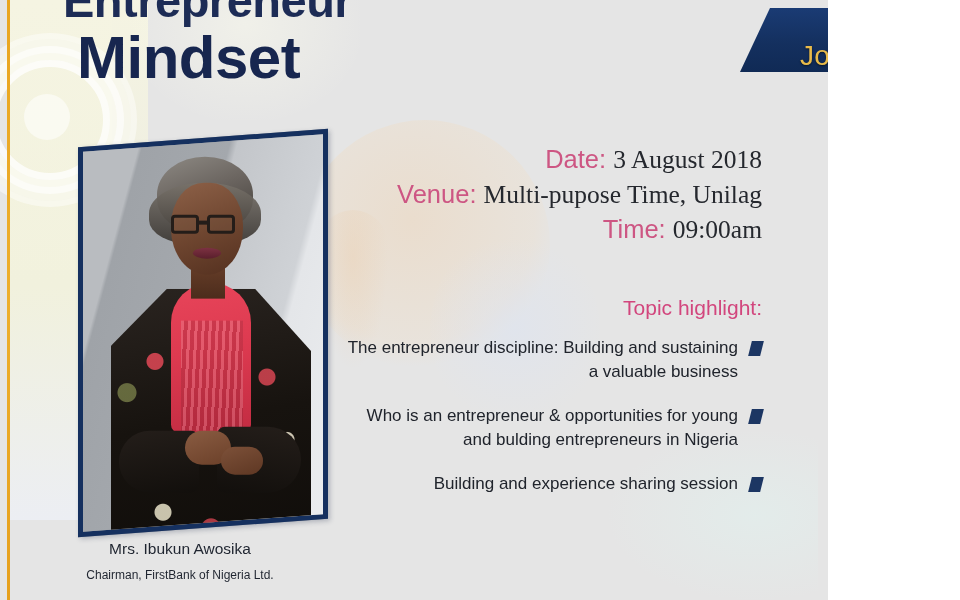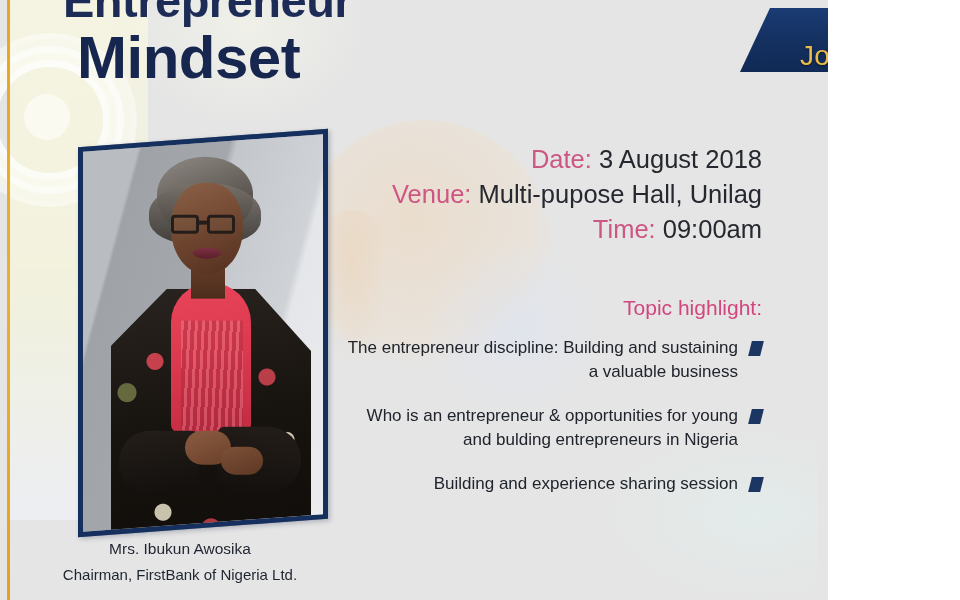--- a/index.html
+++ b/index.html
@@ -224,31 +224,31 @@
   }
 
   
   .speaker-caption {
     position:absolute; left:20px; top:536px;
     width:320px; text-align:center;
     color:#1f2530;
     line-height:26px;
   }
   .speaker-name { font-size:15.5px; }
-  .speaker-role { font-size:15px;text-align:center; }
+  .speaker-role { font-size:12px;text-align:center; }
 
   
   .info-block {
     position:absolute; right:66px; top:142px;
     text-align:right;
     line-height:35px;
   }
   .info-row { font-size:25.5px; white-space:nowrap; }
   .info-label { color:#cd5683; }
-  .info-value { color:#25282e; }
+  .info-value { color:#25282e;font-family:Liberation Serif, serif; }
 
   .topic-heading {
     position:absolute; right:66px; top:296px;
     font-size:21px; color:#d2467d;
     text-align:right;
   }
 
   .bullets {
     position:absolute; right:66px; top:336px;
     width:420px;
@@ -322,21 +322,21 @@
     <div class="speaker-role">Chairman, FirstBank of Nigeria Ltd.</div>
   </div>
 
   <div class="info-block">
     <div class="info-row">
       <span class="info-label">Date:</span>
       <span class="info-value">3 August 2018</span>
     </div>
     <div class="info-row">
       <span class="info-label">Venue:</span>
-      <span class="info-value">Multi-pupose Hall, Unilag</span>
+      <span class="info-value">Multi-pupose Time, Unilag</span>
     </div>
     <div class="info-row">
       <span class="info-label">Time:</span>
       <span class="info-value">09:00am</span>
     </div>
   </div>
 
   <div class="topic-heading">Topic highlight:</div>
 
   <div class="bullets">

